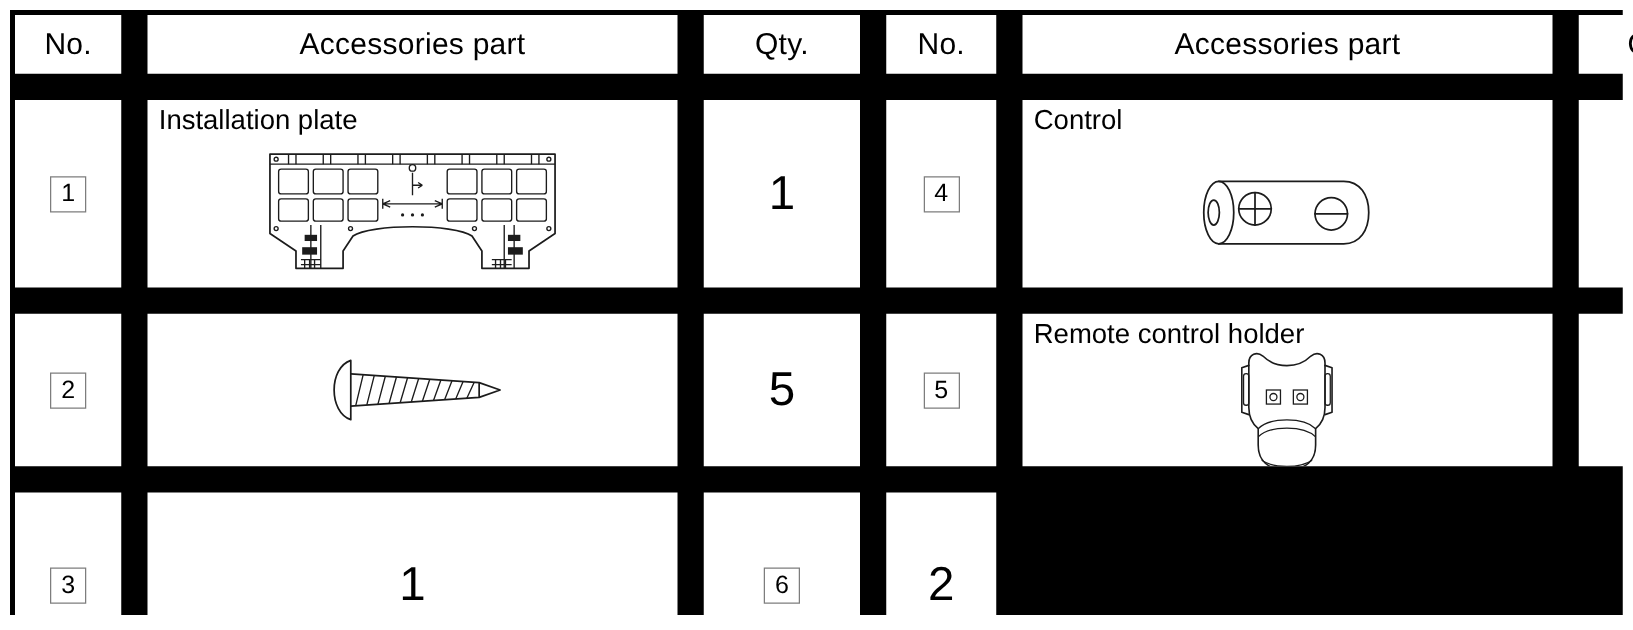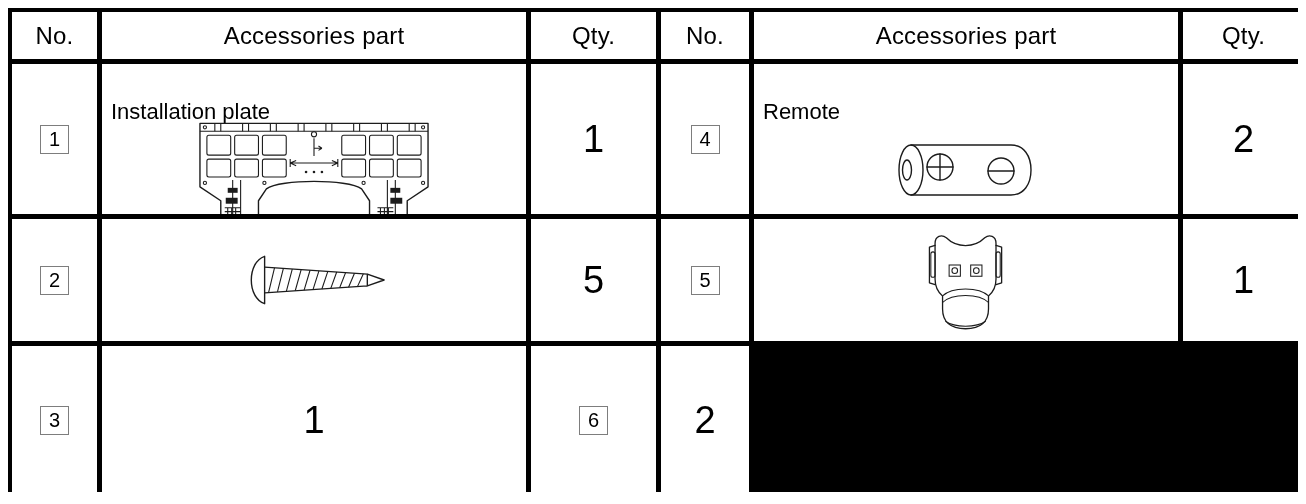--- a/index.html
+++ b/index.html
@@ -13,34 +13,34 @@
   }
   .acc-table {
     position: absolute;
     left: 8px; top: 8px;
     width: 1290px; height: 484px;
     background: #000;               
     border: 4px solid #000;
     display: grid;
     grid-template-columns: 85px 424px 125px 88px 424px 121px;
     grid-template-rows: 47px 150px 122px 148px;
-    gap: 5px;
+    gap: 21px;
   }
   .cell { background: #fff; display: flex; overflow: hidden; }
   .hcell { align-items: center; justify-content: center; font-size: 24px; letter-spacing: 0.2px; }
   .nocell { align-items: center; justify-content: center; }
   .no-box {
     width: 29px; height: 29px;
     border: 1px solid #7d7d7d;
     display: flex; align-items: center; justify-content: center;
     font-size: 20px; background: #fff;
   }
   .qcell { align-items: center; justify-content: center; font-size: 38px; }
   .pcell { flex-direction: column; }
-  .plabel { font-size: 22px; padding: 2px 4px 0 9px; line-height: 1.25; white-space: nowrap; margin-top: 32px; }
+  .plabel { font-size: 22px; padding: 2px 4px 0 9px; line-height: 1.25; white-space: nowrap; }
   .pfig { flex: 1; display: flex; align-items: center; justify-content: center; min-height: 0; }
   svg { display: block; }
   .ln { stroke: #1c1c1c; stroke-width: 1.4; fill: none; stroke-linejoin: round; stroke-linecap: round; }
   .thin { stroke: #1c1c1c; stroke-width: 1.1; fill: none; }
   .blk { fill: #1c1c1c; stroke: none; }
 </style>
 </head>
 <body>
 
 <div class="acc-table">
@@ -109,21 +109,21 @@
     </div>
   </div>
   <div class="cell qcell">
     <span>1</span>
   </div>
 
   <div class="cell nocell">
     <div class="no-box">4</div>
   </div>
   <div class="cell pcell">
-    <div class="plabel">Remote</div>
+    <div class="plabel">Control</div>
     <div class="pfig">
 
       <svg width="150" height="60" viewBox="0 0 150 60">
         <path class="ln" d="M20,5 H120 C133,5 140,16 140,30 C140,44 133,55 120,55 H20"></path>
         <ellipse class="ln" cx="20" cy="30" rx="12" ry="25"></ellipse>
         <ellipse class="ln" cx="16" cy="30" rx="4.5" ry="10"></ellipse>
         <circle class="ln" cx="49" cy="27" r="13"></circle>
         <path class="ln" d="M36,27 H62 M49,14 V40"></path>
         <circle class="ln" cx="110" cy="31" r="13"></circle>
         <path class="ln" d="M97,31 H123"></path>
@@ -148,20 +148,21 @@
     </div>
   </div>
   <div class="cell qcell">
     <span>5</span>
   </div>
 
   <div class="cell nocell">
     <div class="no-box">5</div>
   </div>
   <div class="cell pcell">
+    <div class="plabel">Remote control holder</div>
     <div class="pfig">
 
       <svg width="90" height="104" viewBox="0 0 96 110">
         <path class="ln" d="M15,16 C15,8 22,6 27,10 C38,21 57,21 68,10 C73,6 80,8 80,16 L80,54 C80,62 77,68 72,72 L72,86 C72,99 64,107 47.5,107 C31,107 23,99 23,86 L23,72 C18,68 15,62 15,54 Z"></path>
         <path class="ln" d="M15,18 L9,20 L9,58 L15,60"></path>
         <rect class="thin" x="10.5" y="25" width="4.5" height="27" rx="2.2"></rect>
         <path class="ln" d="M80,18 L86,20 L86,58 L80,60"></path>
         <rect class="thin" x="80" y="25" width="4.5" height="27" rx="2.2"></rect>
         <rect class="thin" x="30" y="39" width="12" height="12"></rect>
         <circle class="thin" cx="36" cy="45" r="3"></circle>

